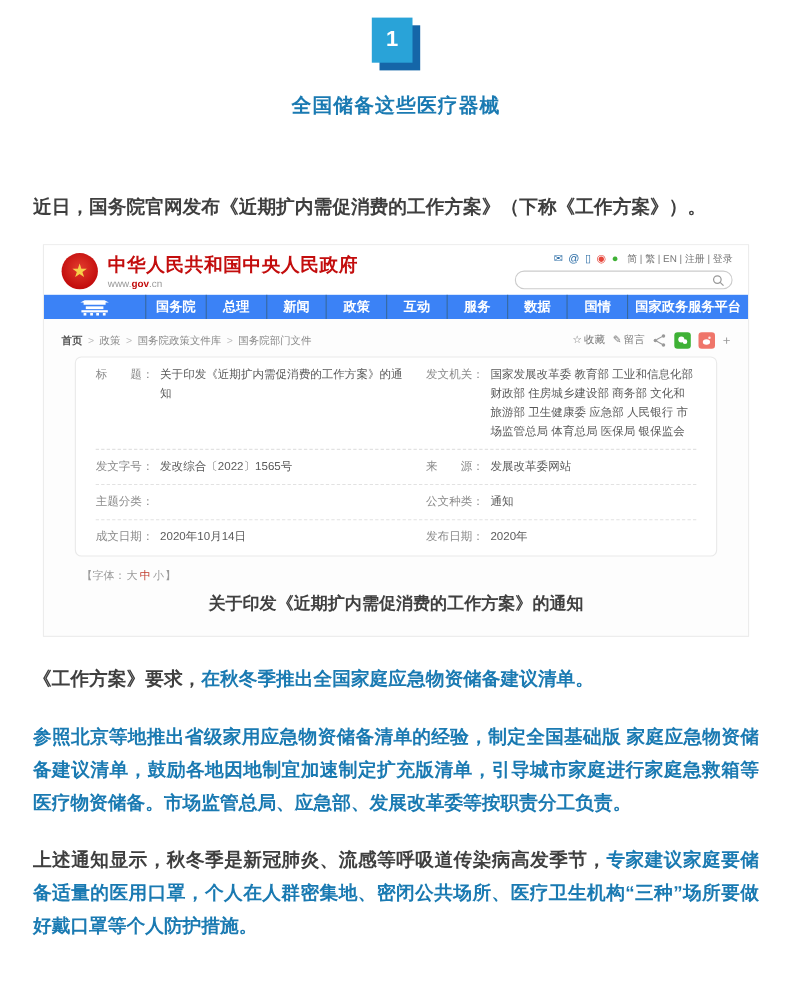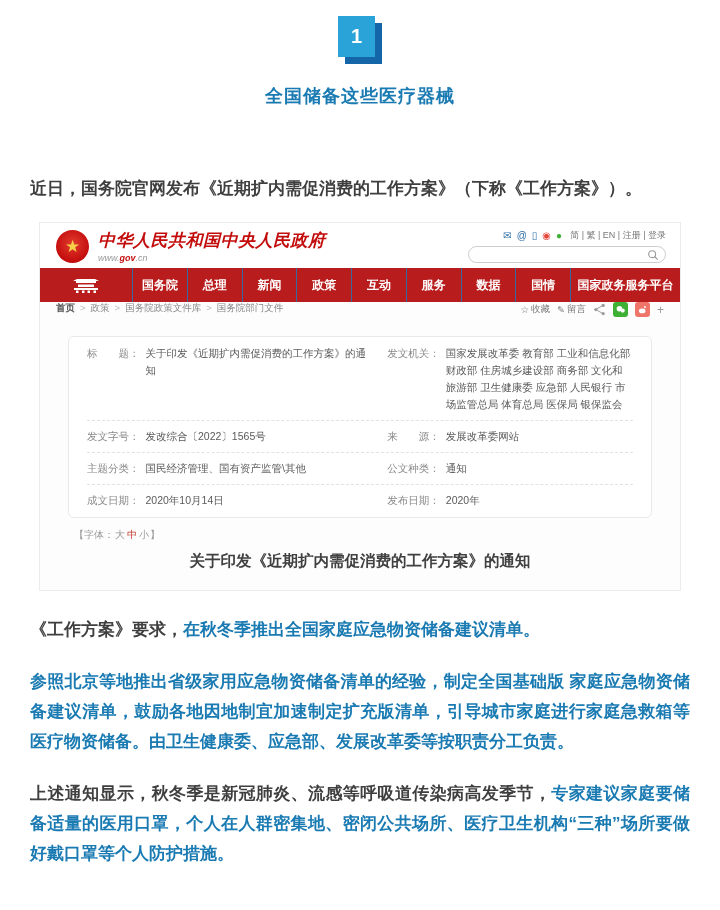--- a/index.html
+++ b/index.html
@@ -28,46 +28,46 @@
   .blue-t { color:#1a7ab2; }
 
   
   .shot { margin:0 39px 24px; border:1px solid #ececec; background:#fdfdfd; }
   .shot-header { display:flex; align-items:center; background:#fff; padding:5px 14px 4px 16px; height:45px; }
   .emblem {
     width:33px; height:33px; border-radius:50%;
     background:radial-gradient(circle at 50% 42%, #e23c2e 0%, #c30d0d 70%);
     color:#f7d04a; font-size:17px; line-height:33px; text-align:center; flex:none;
   }
-  .site-ident { margin-left:9px;font-style:italic; }
+  .site-ident { margin-left:9px; }
   .site-name { color:#c30d0d; font-size:17px; font-weight:bold; letter-spacing:0.5px; white-space:nowrap; }
   .site-url { font-size:9px; color:#999; margin-top:1px; }
   .site-url .mid { color:#c30d0d; font-weight:bold; }
   .header-right { margin-left:auto; display:flex; flex-direction:column; align-items:flex-end; gap:4px; }
   .icon-row { display:flex; align-items:center; gap:5px; font-size:10px; }
   .hr-ico { color:#2f6fa7; font-size:10px; line-height:1; }
   .hr-ico.red { color:#e6453a; }
   .hr-ico.green { color:#3eb135; }
   .top-links { color:#777; font-size:9px; margin-left:3px; white-space:nowrap; }
   .searchbox {
     width:198px; height:17px; border:1px solid #ccc; border-radius:9px;
     background:#fff; position:relative;
   }
   .searchbox svg { position:absolute; right:6px; top:2px; }
 
-  .gov-nav { display:flex; background:#b91c1c; height:34px; align-items:stretch; color:#fff; }
+  .gov-nav { display:flex; background:#3b82f6; height:22px; align-items:stretch; color:#fff; }
   .nav-home { width:92px; display:flex; align-items:center; justify-content:center; }
   .nav-item {
     flex:1; display:flex; align-items:center; justify-content:center;
     font-size:12px; font-weight:bold; border-left:1px solid #37699e;
     white-space:nowrap; padding:0 4px; cursor:pointer;
   }
   .nav-item.wide { flex:2.2; }
 
-  .crumb-row { display:flex; align-items:flex-start; padding:0 16px; height:27px; font-size:9.5px; color:#888; }
+  .crumb-row { display:flex; align-items:flex-end; padding:0 16px; height:27px; font-size:9.5px; color:#888; }
   .crumb { cursor:pointer; }
   .crumb.first { color:#555; font-weight:bold; }
   .crumb + .crumb::before { content:">"; margin:0 5px; color:#bbb; font-weight:normal; }
   .crumb-actions { margin-left:auto; display:flex; align-items:center; gap:7px; color:#777; }
   .act { display:flex; align-items:center; gap:2px; font-size:9.5px; cursor:pointer; }
   .sq { width:15px; height:15px; border-radius:3px; display:flex; align-items:center; justify-content:center; cursor:pointer; }
   .sq.wechat { background:#3eb135; }
   .sq.weibo { background:#ef756a; }
   .plus { font-size:12px; color:#999; cursor:pointer; }
 
@@ -204,21 +204,20 @@
           <span class="doc-value">发改综合〔2022〕1565号</span>
         </div>
         <div class="cell cell-r">
           <span class="doc-label">来　　源：</span>
           <span class="doc-value">发展改革委网站</span>
         </div>
       </div>
       <div class="doc-row">
         <div class="cell cell-l">
           <span class="doc-label">主题分类：</span>
-          <span class="doc-value">国民经济管理、国有资产监管\其他</span>
         </div>
         <div class="cell cell-r">
           <span class="doc-label">公文种类：</span>
           <span class="doc-value">通知</span>
         </div>
       </div>
       <div class="doc-row">
         <div class="cell cell-l">
           <span class="doc-label">成文日期：</span>
           <span class="doc-value">2020年10月14日</span>
@@ -231,18 +230,18 @@
     </div>
 
     <div class="font-ctl"><span>【字体：</span><span class="sz">大</span><span class="sz mid">中</span><span class="sz">小</span><span>】</span></div>
 
     <div class="doc-title">关于印发《近期扩内需促消费的工作方案》的通知</div>
 
   </div>
 
   <p class="body-p"><span>《工作方案》要求，</span><span class="blue-t">在秋冬季推出全国家庭应急物资储备建议清单。</span></p>
 
-  <p class="body-p blue-t">参照北京等地推出省级家用应急物资储备清单的经验，制定全国基础版 家庭应急物资储备建议清单，鼓励各地因地制宜加速制定扩充版清单，引导城市家庭进行家庭急救箱等医疗物资储备。由卫生健康委、应急部、发展改革委等按职责分工负责。</p>
+  <p class="body-p blue-t">参照北京等地推出省级家用应急物资储备清单的经验，制定全国基础版 家庭应急物资储备建议清单，鼓励各地因地制宜加速制定扩充版清单，引导城市家庭进行家庭急救箱等医疗物资储备。市场监管总局、应急部、发展改革委等按职责分工负责。</p>
 
 
   <p class="body-p"><span>上述通知显示，秋冬季是新冠肺炎、流感等呼吸道传染病高发季节，</span><span class="blue-t">专家建议家庭要储备适量的医用口罩，个人在人群密集地、密闭公共场所、医疗卫生机构“三种”场所要做好戴口罩等个人防护措施。</span></p>
 
 </div>
 
 </body></html>

